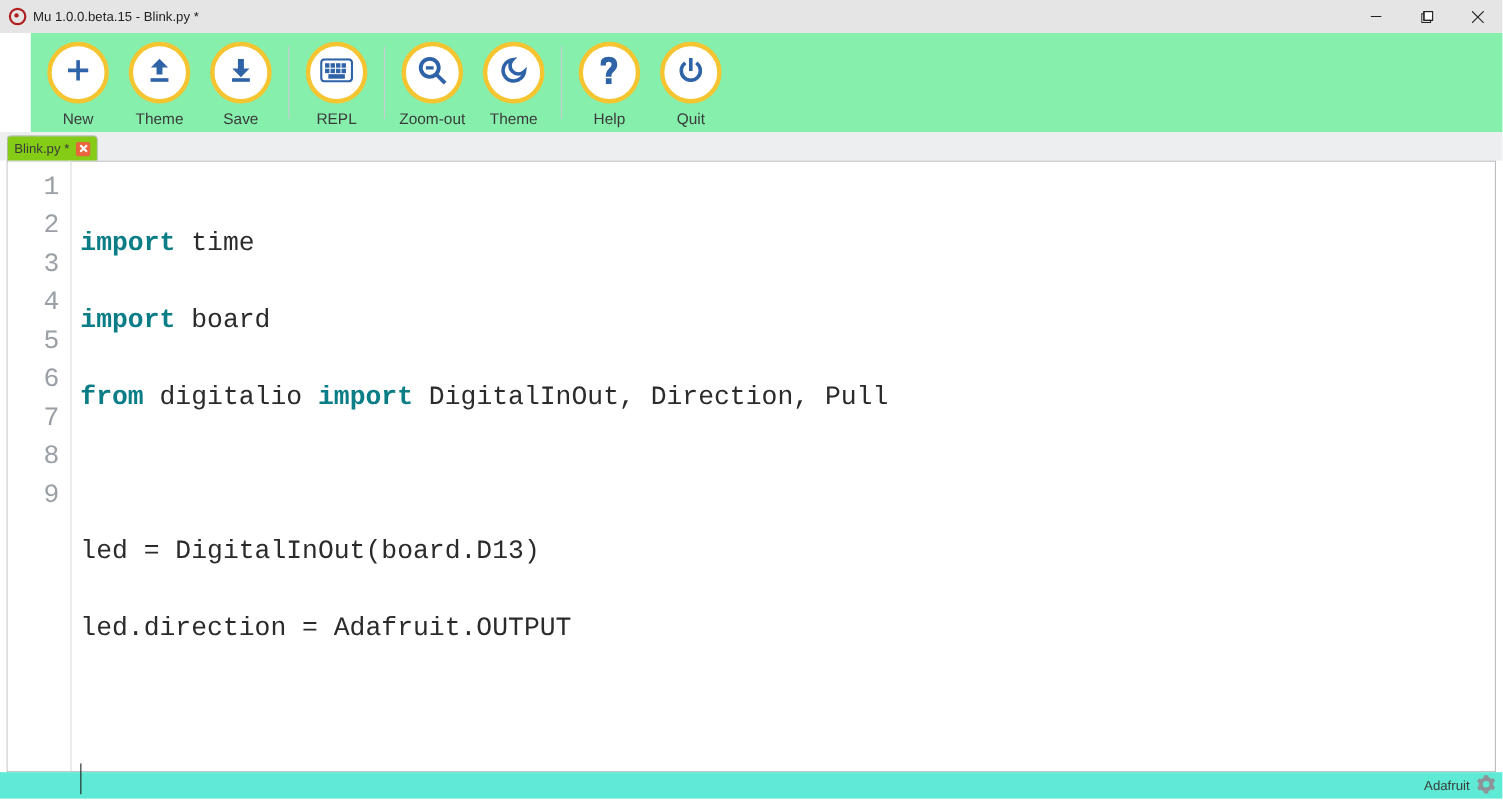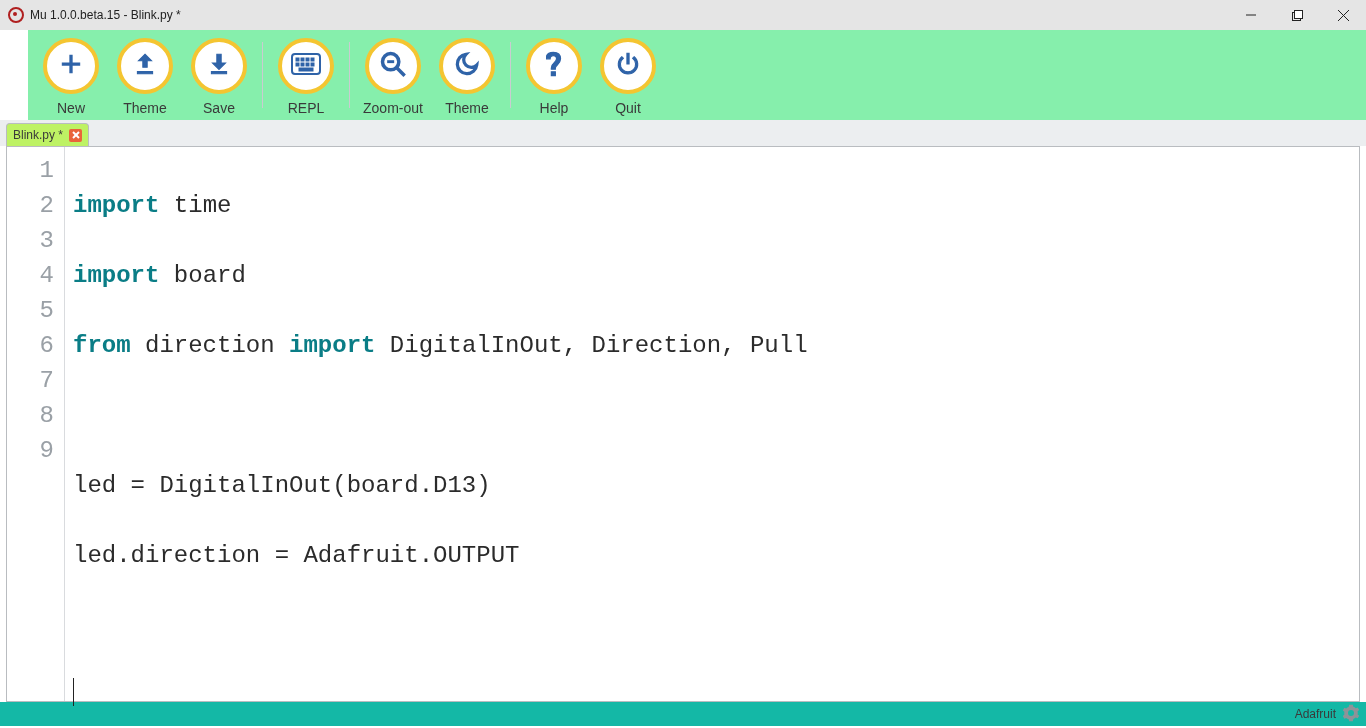--- a/index.html
+++ b/index.html
@@ -15,31 +15,31 @@
   
   .toolbar { background: #86efac; padding: 8px 6px 4px 6px; display: flex; align-items: flex-start; margin-left: 28px; }
   .tool-group { display: flex; }
   .tool-sep { width: 1px; background: #c9ccd0; margin: 4px 6px 8px 6px; align-self: stretch; }
   .tool { display: flex; flex-direction: column; align-items: center; width: 74px; cursor: pointer; }
   .tool .circle { width: 56px; height: 56px; border-radius: 50%; background: #fff; border: 4px solid #f4c531; display: flex; align-items: center; justify-content: center; }
   .tool .circle svg { stroke: #2f63a8; fill: #2f63a8; }
   .tool .lbl { margin-top: 6px; font-size: 14px; color: #3a3a3a; }
   
   .tabbar { background: #eceef0; height: 26px; display: flex; align-items: flex-end; padding-left: 6px; }
-  .tab { background: #bef264; border: 1px solid #b9bcc0; border-bottom: none; border-radius: 4px 4px 0 0; height: 23px; display: flex; align-items: center; padding: 0 6px; font-size: 12px; color: #3a3a3a; gap: 6px; }
+  .tab { background: #84cc16; border: 1px solid #b9bcc0; border-bottom: none; border-radius: 4px 4px 0 0; height: 23px; display: flex; align-items: center; padding: 0 6px; font-size: 12px; color: #3a3a3a; gap: 6px; }
   .tab .close { width: 13px; height: 13px; background: #e9643a; border-radius: 2px; display: flex; align-items: center; justify-content: center; }
   .tab .close svg { stroke: #fff; stroke-width: 2; }
   
   .editor { border: 1px solid #b9bcc0; margin: 0 6px 0 6px; height: 556px; background: #fff; display: flex; font-family: "Consolas","Courier New",monospace; font-size: 24px; line-height: 35px; }
   .gutter { width: 58px; background: #fff; border-right: 1px solid #d9dbde; color: #9aa0a6; text-align: right; padding: 6px 10px 0 0; user-select: none; }
-  .code { flex: 1; padding: 6px 0 0 8px; position: relative; white-space: pre; color: #2b2b2b; }
+  .code { flex: 1; padding: 6px 0 0 8px; position: relative; white-space: pre; color: #2b2b2b; margin-top: 16px; }
   .kw { color: #0a7d86; font-weight: bold; }
   .cursor { display: inline-block; width: 0; border-left: 1px solid #222; height: 28px; vertical-align: -4px; }
   
-  .status { height: 24px; background: #14b8a6; display: flex; align-items: center; justify-content: flex-end; padding: 0 6px; font-size: 12px; color: #3a3a3a; gap: 6px; }
+  .status { height: 24px; background: #5eead4; display: flex; align-items: center; justify-content: flex-end; padding: 0 6px; font-size: 12px; color: #3a3a3a; gap: 6px; }
   .gear svg { fill: #8e9398; }
 </style>
 </head>
 <body>
 
 <div class="titlebar">
   <div class="app-icon"></div>
   <div class="title">Mu 1.0.0.beta.15 - Blink.py *</div>
   <div class="winbtns">
     <div class="winbtn">
@@ -173,21 +173,21 @@
     <div>4</div>
     <div>5</div>
     <div>6</div>
     <div>7</div>
     <div>8</div>
     <div>9</div>
   </div>
   <div class="code">
 <div><span class="kw">import</span><span> time</span></div>
 <div><span class="kw">import</span><span> board</span></div>
-<div><span class="kw">from</span><span> direction </span><span class="kw">import</span><span> DigitalInOut, Direction, Pull</span></div>
+<div><span class="kw">from</span><span> digitalio </span><span class="kw">import</span><span> DigitalInOut, Direction, Pull</span></div>
 <div><span></span>&nbsp;</div>
 <div><span>led = DigitalInOut(board.D13)</span></div>
 <div><span>led.direction = Adafruit.OUTPUT</span></div>
 <div><span></span>&nbsp;</div>
 <div><span class="cursor"></span><span></span></div>
 
   </div>
 </div>
 
 <div class="status">

